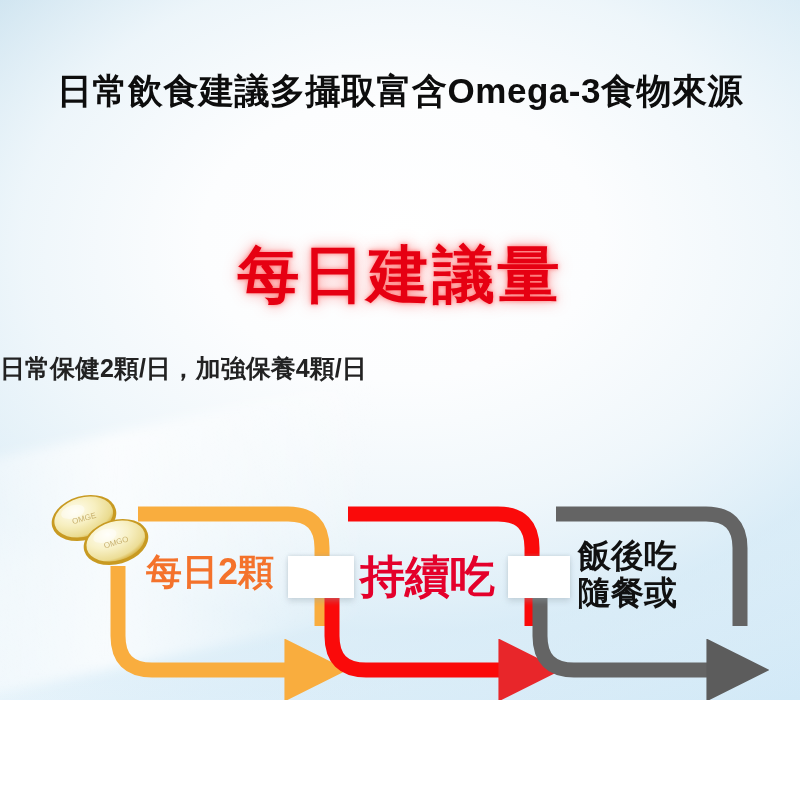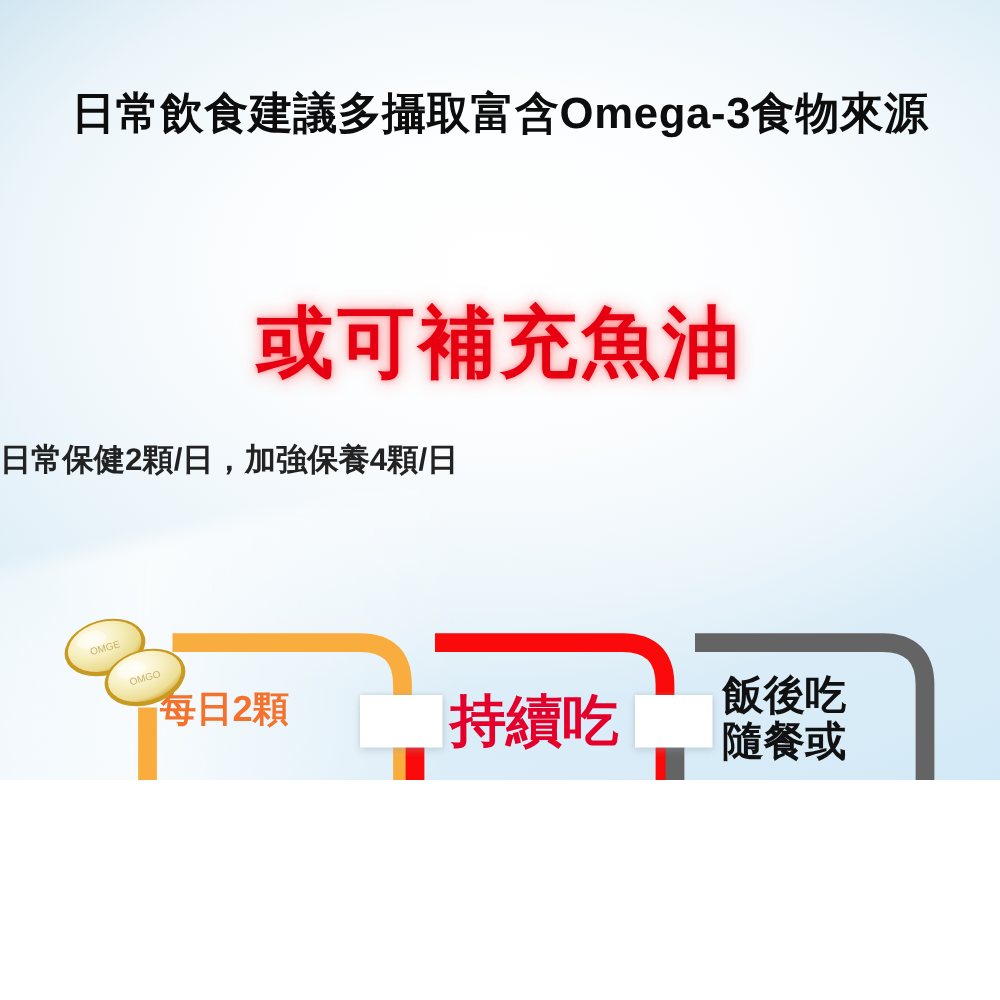--- a/index.html
+++ b/index.html
@@ -1,21 +1,21 @@
 <!DOCTYPE html>
 <html><head>
 <meta charset="utf-8">
 <style>
   html,body{margin:0;padding:0;}
   body{
     width:800px;height:800px;overflow:hidden;
     font-family:"Liberation Sans","DejaVu Sans",sans-serif;
   }
   #stage{
-    position:relative;width:800px;height:624px;overflow:hidden;
+    position:relative;width:800px;height:700px;overflow:hidden;
     background:
       radial-gradient(ellipse 95% 78% at 50% 34%,
          rgba(255,255,255,1) 0%,
          rgba(252,253,254,1) 26%,
          rgba(240,247,251,.92) 50%,
          rgba(214,234,245,.55) 72%,
          rgba(190,217,232,0) 100%),
       linear-gradient(160deg,
          #bfd9e8 0%,
          #cde4f0 18%,
@@ -61,39 +61,39 @@
   
   .mask{
     position:absolute;height:42px;background:#ffffff;z-index:4;
     box-shadow:0 3px 6px rgba(150,165,175,.40),0 -1px 3px rgba(150,165,175,.22);
   }
   #mask-a{left:288px;top:556px;width:66px;}
   #mask-b{left:508px;top:556px;width:62px;}
 
   
   .flabel{position:absolute;z-index:6;font-weight:bold;line-height:1.12;white-space:nowrap;}
-  #label-1{left:128px;top:552px;font-size:29px;color:#f4722b;}
+  #label-1{left:146px;top:552px;font-size:36px;color:#f4722b;}
   #label-2{left:360px;top:552px;font-size:45px;color:#e4002b;}
   #label-3{left:578px;top:538px;font-size:33px;color:#111;text-align:left;}
   #label-3 span{display:block;}
 
   
   #pills{position:absolute;left:44px;top:492px;width:118px;height:78px;z-index:6;}
   #pills svg{display:block;}
 </style>
 </head>
 <body>
 
 <div id="stage">
 
   <div class="header">
     <span class="hl">日常飲食建議多攝取富含Omega-3食物來源</span>
   </div>
 
-  <div class="hero">或可補充魚油</div>
+  <div class="hero">每日建議量</div>
 
   <div class="subtitle">
     <span>日常保健2顆/日，加強保養4顆/日</span>
   </div>
 
   <div id="diagram">
     <svg viewBox="0 0 800 280" xmlns="http://www.w3.org/2000/svg">
       <defs>
         <marker id="ah-orange" viewBox="0 0 10 10" refX="1.2" refY="5" markerWidth="4.2" markerHeight="4.2" orient="auto-start-reverse">
           <path d="M0,0 L10,5 L0,10 z" fill="#f9ad3e"></path>

